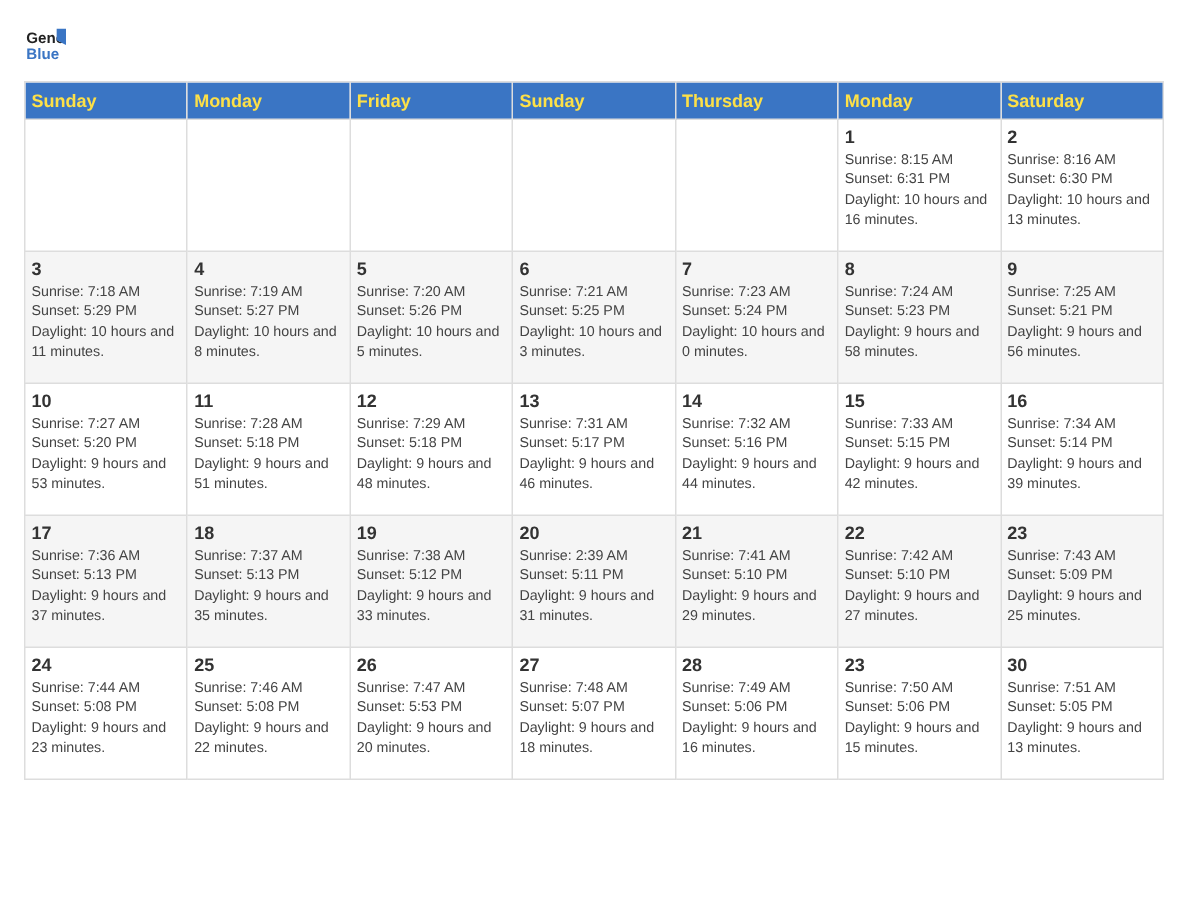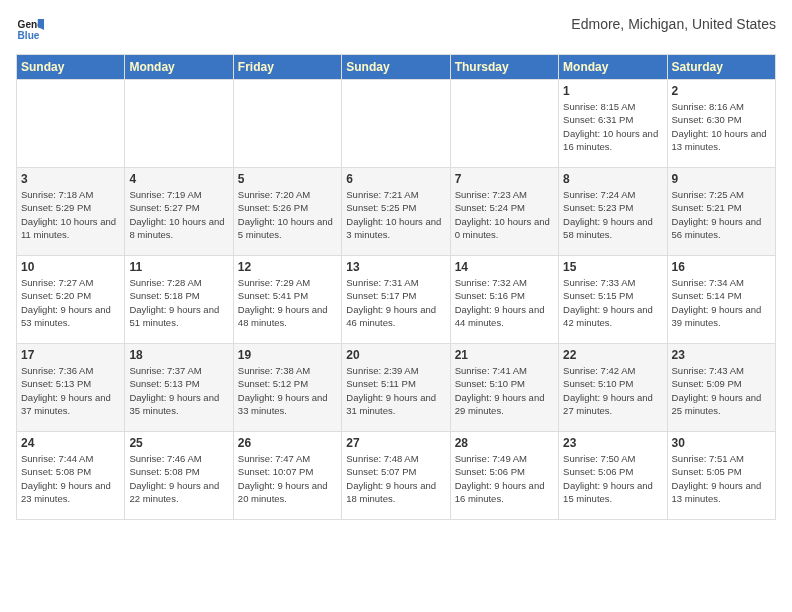--- a/index.html
+++ b/index.html
@@ -37,21 +37,21 @@
       font-size: 14px;
       color: #444;
     }
     .calendar {
       width: 100%;
       border-collapse: collapse;
       table-layout: fixed;
     }
     .calendar th {
       background: #3a75c4;
-      color: #fef9c3;
+      color: #fde047;
       font-size: 12px;
       font-weight: bold;
       padding: 5px 4px;
       text-align: left;
       border: 1px solid #ddd;
     }
     .calendar td {
       border: 1px solid #ddd;
       vertical-align: top;
       padding: 4px 4px;
@@ -83,21 +83,20 @@
 
 <div class="header-area">
   <div class="logo">
     <svg class="logo-icon" viewBox="0 0 36 36">
       <text x="2" y="16" font-size="13" font-weight="bold" fill="#222" font-family="Arial">General</text>
       <text x="2" y="30" font-size="13" font-weight="bold" fill="#3a75c4" font-family="Arial">Blue</text>
       <polygon points="28,4 36,4 36,18 28,14" fill="#3a75c4"></polygon>
     </svg>
   </div>
   <div class="title-area">
-    <div class="location">Edmore, Michigan, United States</div>
   </div>
 </div>
 
 <table class="calendar">
   <thead>
     <tr id="header-row">
         <th>Sunday</th>
         <th>Monday</th>
         <th>Friday</th>
         <th>Sunday</th>
@@ -179,21 +178,21 @@
         </td>
         <td>
           <span class="day-num">11</span>
           <div class="day-info">Sunrise: 7:28 AM
 Sunset: 5:18 PM
 Daylight: 9 hours and 51 minutes.</div>
         </td>
         <td>
           <span class="day-num">12</span>
           <div class="day-info">Sunrise: 7:29 AM
-Sunset: 5:41 PM
+Sunset: 5:18 PM
 Daylight: 9 hours and 48 minutes.</div>
         </td>
         <td>
           <span class="day-num">13</span>
           <div class="day-info">Sunrise: 7:31 AM
 Sunset: 5:17 PM
 Daylight: 9 hours and 46 minutes.</div>
         </td>
         <td>
           <span class="day-num">14</span>
@@ -267,21 +266,21 @@
         </td>
         <td>
           <span class="day-num">25</span>
           <div class="day-info">Sunrise: 7:46 AM
 Sunset: 5:08 PM
 Daylight: 9 hours and 22 minutes.</div>
         </td>
         <td>
           <span class="day-num">26</span>
           <div class="day-info">Sunrise: 7:47 AM
-Sunset: 10:07 PM
+Sunset: 5:53 PM
 Daylight: 9 hours and 20 minutes.</div>
         </td>
         <td>
           <span class="day-num">27</span>
           <div class="day-info">Sunrise: 7:48 AM
 Sunset: 5:07 PM
 Daylight: 9 hours and 18 minutes.</div>
         </td>
         <td>
           <span class="day-num">28</span>

